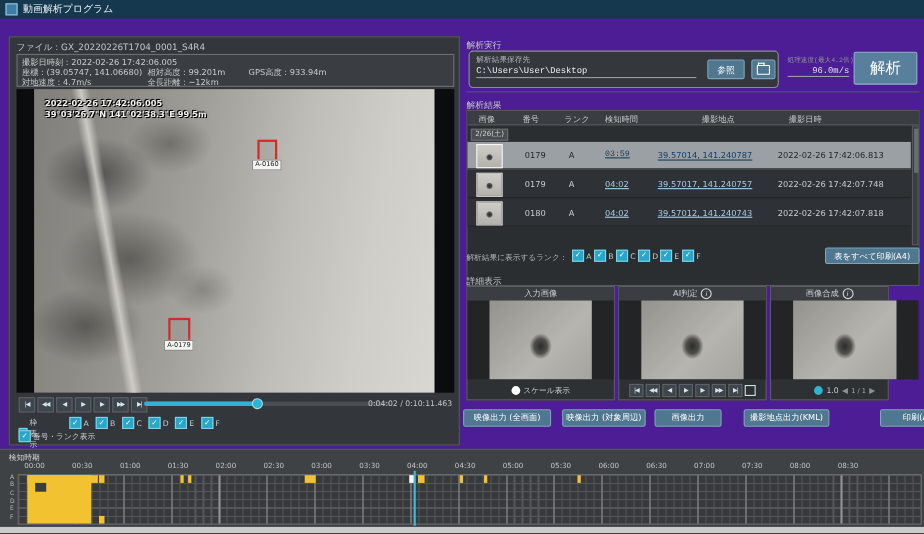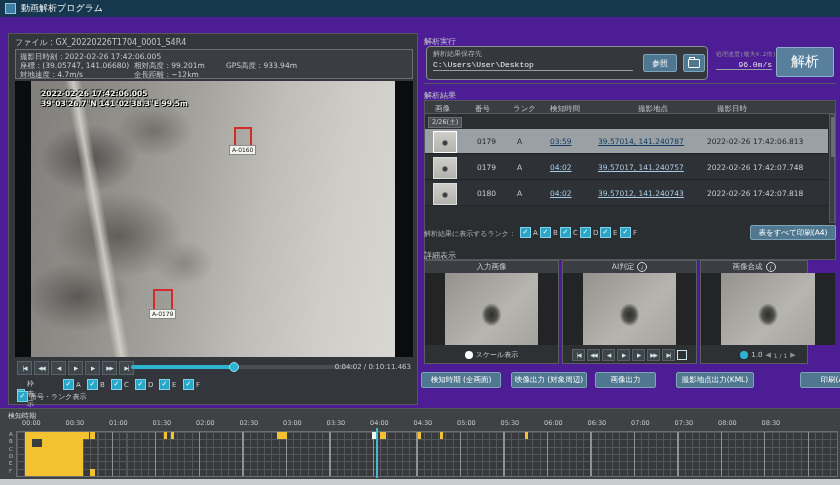--- a/index.html
+++ b/index.html
@@ -202,21 +202,21 @@
       <span class="th" style="left:125px;">検知時間</span>
       <span class="th" style="left:173px;margin-left:40px;">撮影地点</span>
       <span class="th" style="left:292px;">撮影日時</span>
     </div>
     <span class="abs badge" style="left:3px;top:16px;">2/26(土)</span>
 
     <div class="trow sel" style="top:28px;">
       <span class="thumb" style="border-color:#fff;"></span>
       <span class="tc" style="left:52px;">0179</span>
       <span class="tc" style="left:92px;">A</span>
-      <span class="tc tlink" style="left:125px;">03:59</span>
+      <span class="tc tlink" style="left:125px;font-family:Liberation Mono, monospace;">03:59</span>
       <span class="tc tlink" style="left:173px;">39.57014, 141.240787</span>
       <span class="tc" style="left:282px;">2022-02-26 17:42:06.813</span>
     </div>
     <div class="trow" style="top:54px;">
       <span class="thumb"></span>
       <span class="tc" style="left:52px;">0179</span>
       <span class="tc" style="left:92px;">A</span>
       <span class="tc tlink" style="left:125px;">04:02</span>
       <span class="tc tlink" style="left:173px;">39.57017, 141.240757</span>
       <span class="tc" style="left:282px;">2022-02-26 17:42:07.748</span>
@@ -308,21 +308,21 @@
     <div class="dctrl" style="left:0;top:86px;width:134px;height:16px;">
       <span class="dot" style="background:#2fb3d3;"></span>
       <span style="font-size:7px;color:#c8ccce;">1.0</span>
       <span style="font-size:7px;color:#8d9194;">◀</span>
       <span style="font-size:6px;color:#a8acaf;">1 / 1</span>
       <span style="font-size:7px;color:#8d9194;">▶</span>
     </div>
   </div>
 
   <div id="out-buttons">
-      <span class="abs sbtn" style="left: 421px; top: 372px; width: 80px; height: 16px; font-size: 7.5px;">検知時期 (全画面)</span>
+      <span class="abs sbtn" style="left: 421px; top: 372px; width: 80px; height: 16px; font-size: 7.5px;">映像出力 (全画面)</span>
       <span class="abs sbtn" style="left: 511px; top: 372px; width: 76px; height: 16px; font-size: 7.5px;">映像出力 (対象周辺)</span>
       <span class="abs sbtn" style="left: 595px; top: 372px; width: 61px; height: 16px; font-size: 7.5px;">画像出力</span>
       <span class="abs sbtn" style="left: 676px; top: 372px; width: 78px; height: 16px; font-size: 7.5px;">撮影地点出力(KML)</span>
       <span class="abs sbtn" style="left: 800px; top: 372px; width: 72px; height: 16px; font-size: 7.5px;">印刷(A4)</span>
     </div>
 
   <div class="abs tl">
     <span class="abs sm" style="left:8px;top:2px;color:#d5d8da;">検知時期</span>
     <div class="tl-grid" id="tl-grid">
         <span class="blk" style="left: 8px; width: 58px; top: 0px; height: 44px; background: rgb(242, 194, 48);"></span>

